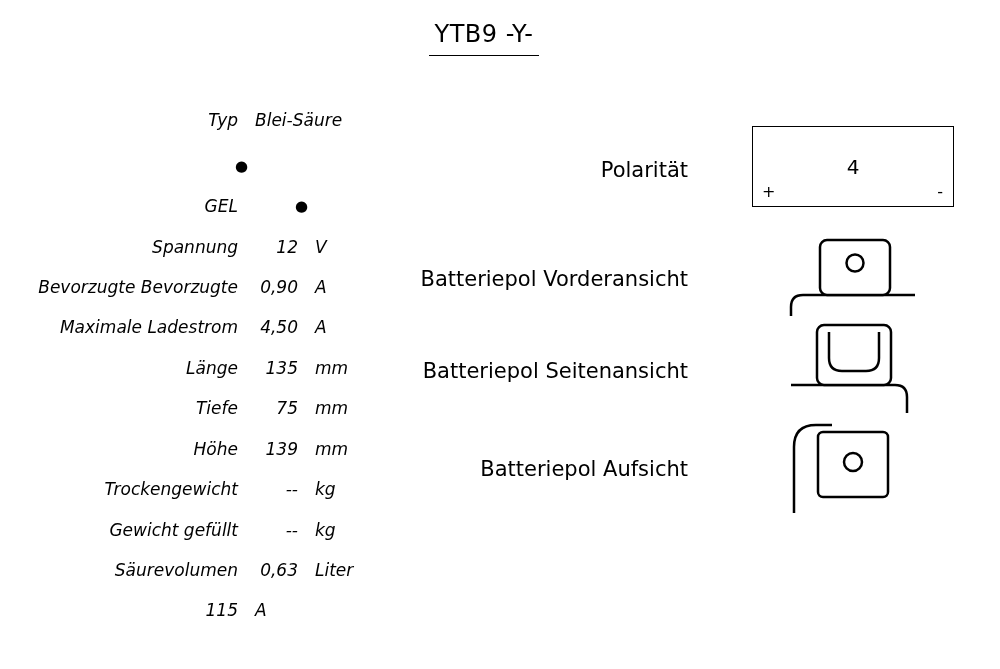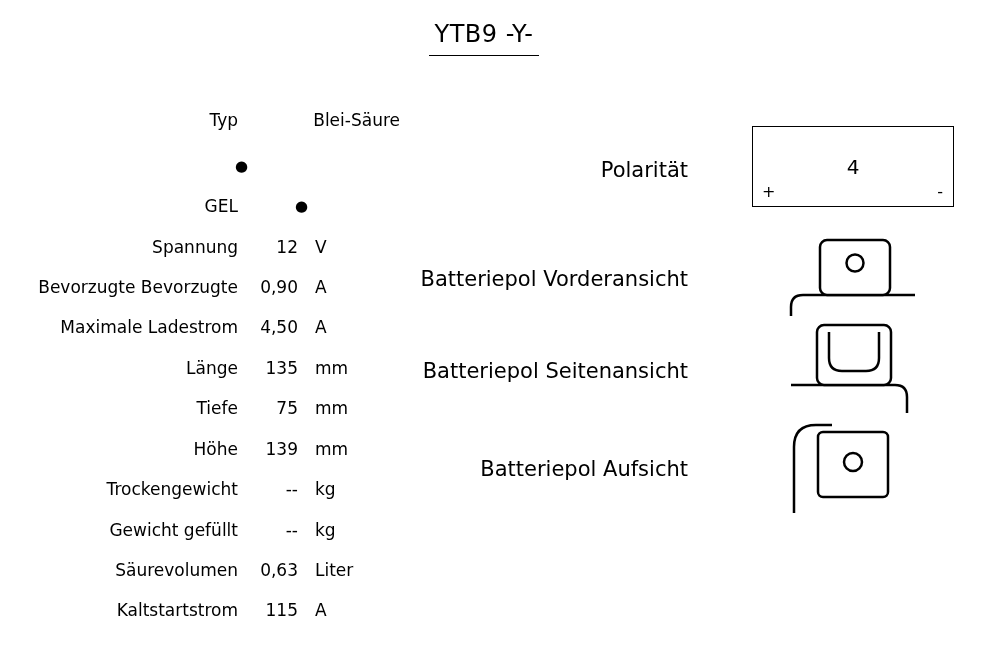--- a/index.html
+++ b/index.html
@@ -26,25 +26,26 @@
 
   
   .spec-table { position: absolute; top: 105px; left: 0; width: 400px; }
   .spec-row {
     display: grid;
     grid-template-columns: 238px 60px auto;
     height: 40.45px;
     align-items: center;
     font-size: 17px;
     white-space: nowrap;
+    font-style: italic;
   }
   .cell.label { text-align: right; }
   .cell.value { text-align: right; }
   .cell.unit  { text-align: left; padding-left: 17px; }
-  .cell.value.wide { grid-column: 2 / 4; text-align: right; padding-left: 17px; }
+  .cell.value.wide { grid-column: 2 / 4; text-align: left; padding-left: 17px; }
   .cell.value.dot { transform: translateX(10px); font-size: 15px; }
 
   
   .right-label { position: absolute; right: 280px; font-size: 21px; white-space: nowrap; }
   .lbl-polarity { top: 158px; }
   .lbl-front    { top: 267px; }
   .lbl-side     { top: 359px; }
   .lbl-top      { top: 457px; margin-left: 40px; }
 
   
@@ -128,21 +129,20 @@
       <span class="cell label">Gewicht gefüllt</span>
       <span class="cell value">--</span>
       <span class="cell unit">kg</span>
     </div>
     <div class="spec-row">
       <span class="cell label">Säurevolumen</span>
       <span class="cell value">0,63</span>
       <span class="cell unit">Liter</span>
     </div>
     <div class="spec-row">
-      <span class="cell label">Kaltstartstrom</span>
       <span class="cell value">115</span>
       <span class="cell unit">A</span>
     </div>
   </div>
 
   <span class="right-label lbl-polarity">Polarität</span>
   <span class="right-label lbl-front">Batteriepol Vorderansicht</span>
   <span class="right-label lbl-side">Batteriepol Seitenansicht</span>
   <span class="right-label lbl-top">Batteriepol Aufsicht</span>
 

